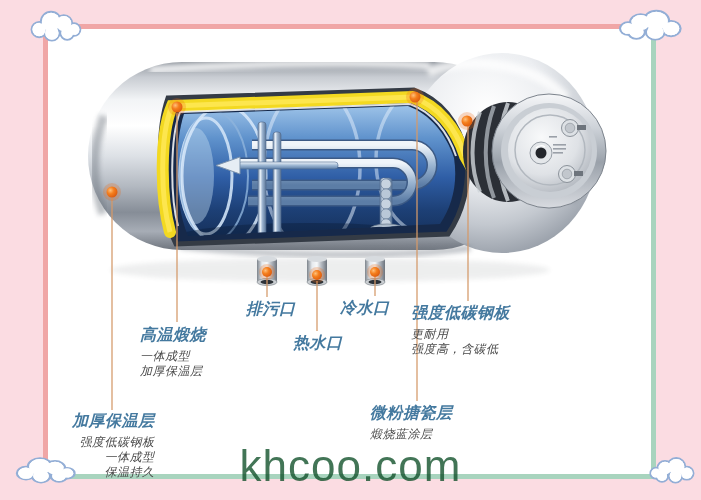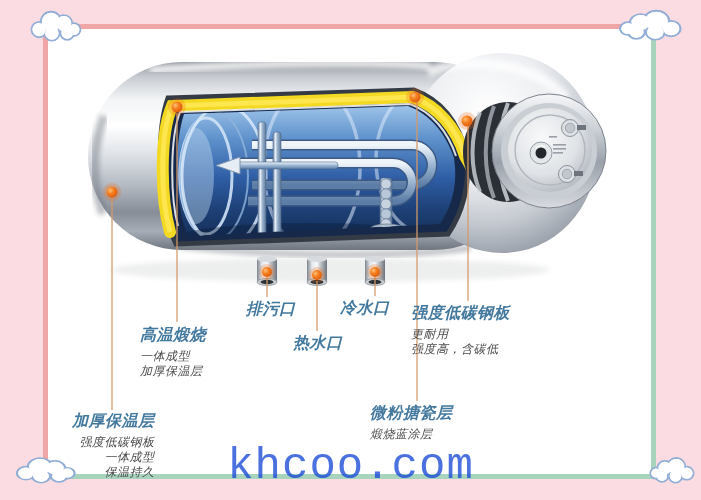--- a/index.html
+++ b/index.html
@@ -17,23 +17,23 @@
     border-top:5px solid #f0a6a6;
     border-left:5px solid #f0a6a6;
     border-right:5px solid #a8d4be;
     border-bottom:5px solid #a8d4be;
     z-index:1;
   }
   .art{position:absolute;left:0;top:0;width:701px;height:500px;z-index:2;}
   
   .watermark{
     position:absolute;left:50%;top:441px;transform:translateX(-50%);
-    font-family:Liberation Mono, monospace;
+    font-family:Liberation Sans, sans-serif;
     font-size:44px;letter-spacing:1px;
-    color:#1d4ed8;opacity:.8;z-index:3;white-space:nowrap;
+    color:#14532d;opacity:.8;z-index:3;white-space:nowrap;
   }
   
   .labels{position:absolute;left:0;top:0;width:701px;height:500px;z-index:4;pointer-events:none;}
   .callout{position:absolute;white-space:nowrap;font-style:italic;}
   .c-title{
     font-size:16px;font-weight:bold;color:#44799f;
     letter-spacing:.5px;line-height:18px;
   }
   .c-sub{
     font-size:12px;color:#4a4a4a;line-height:15px;letter-spacing:.5px;

